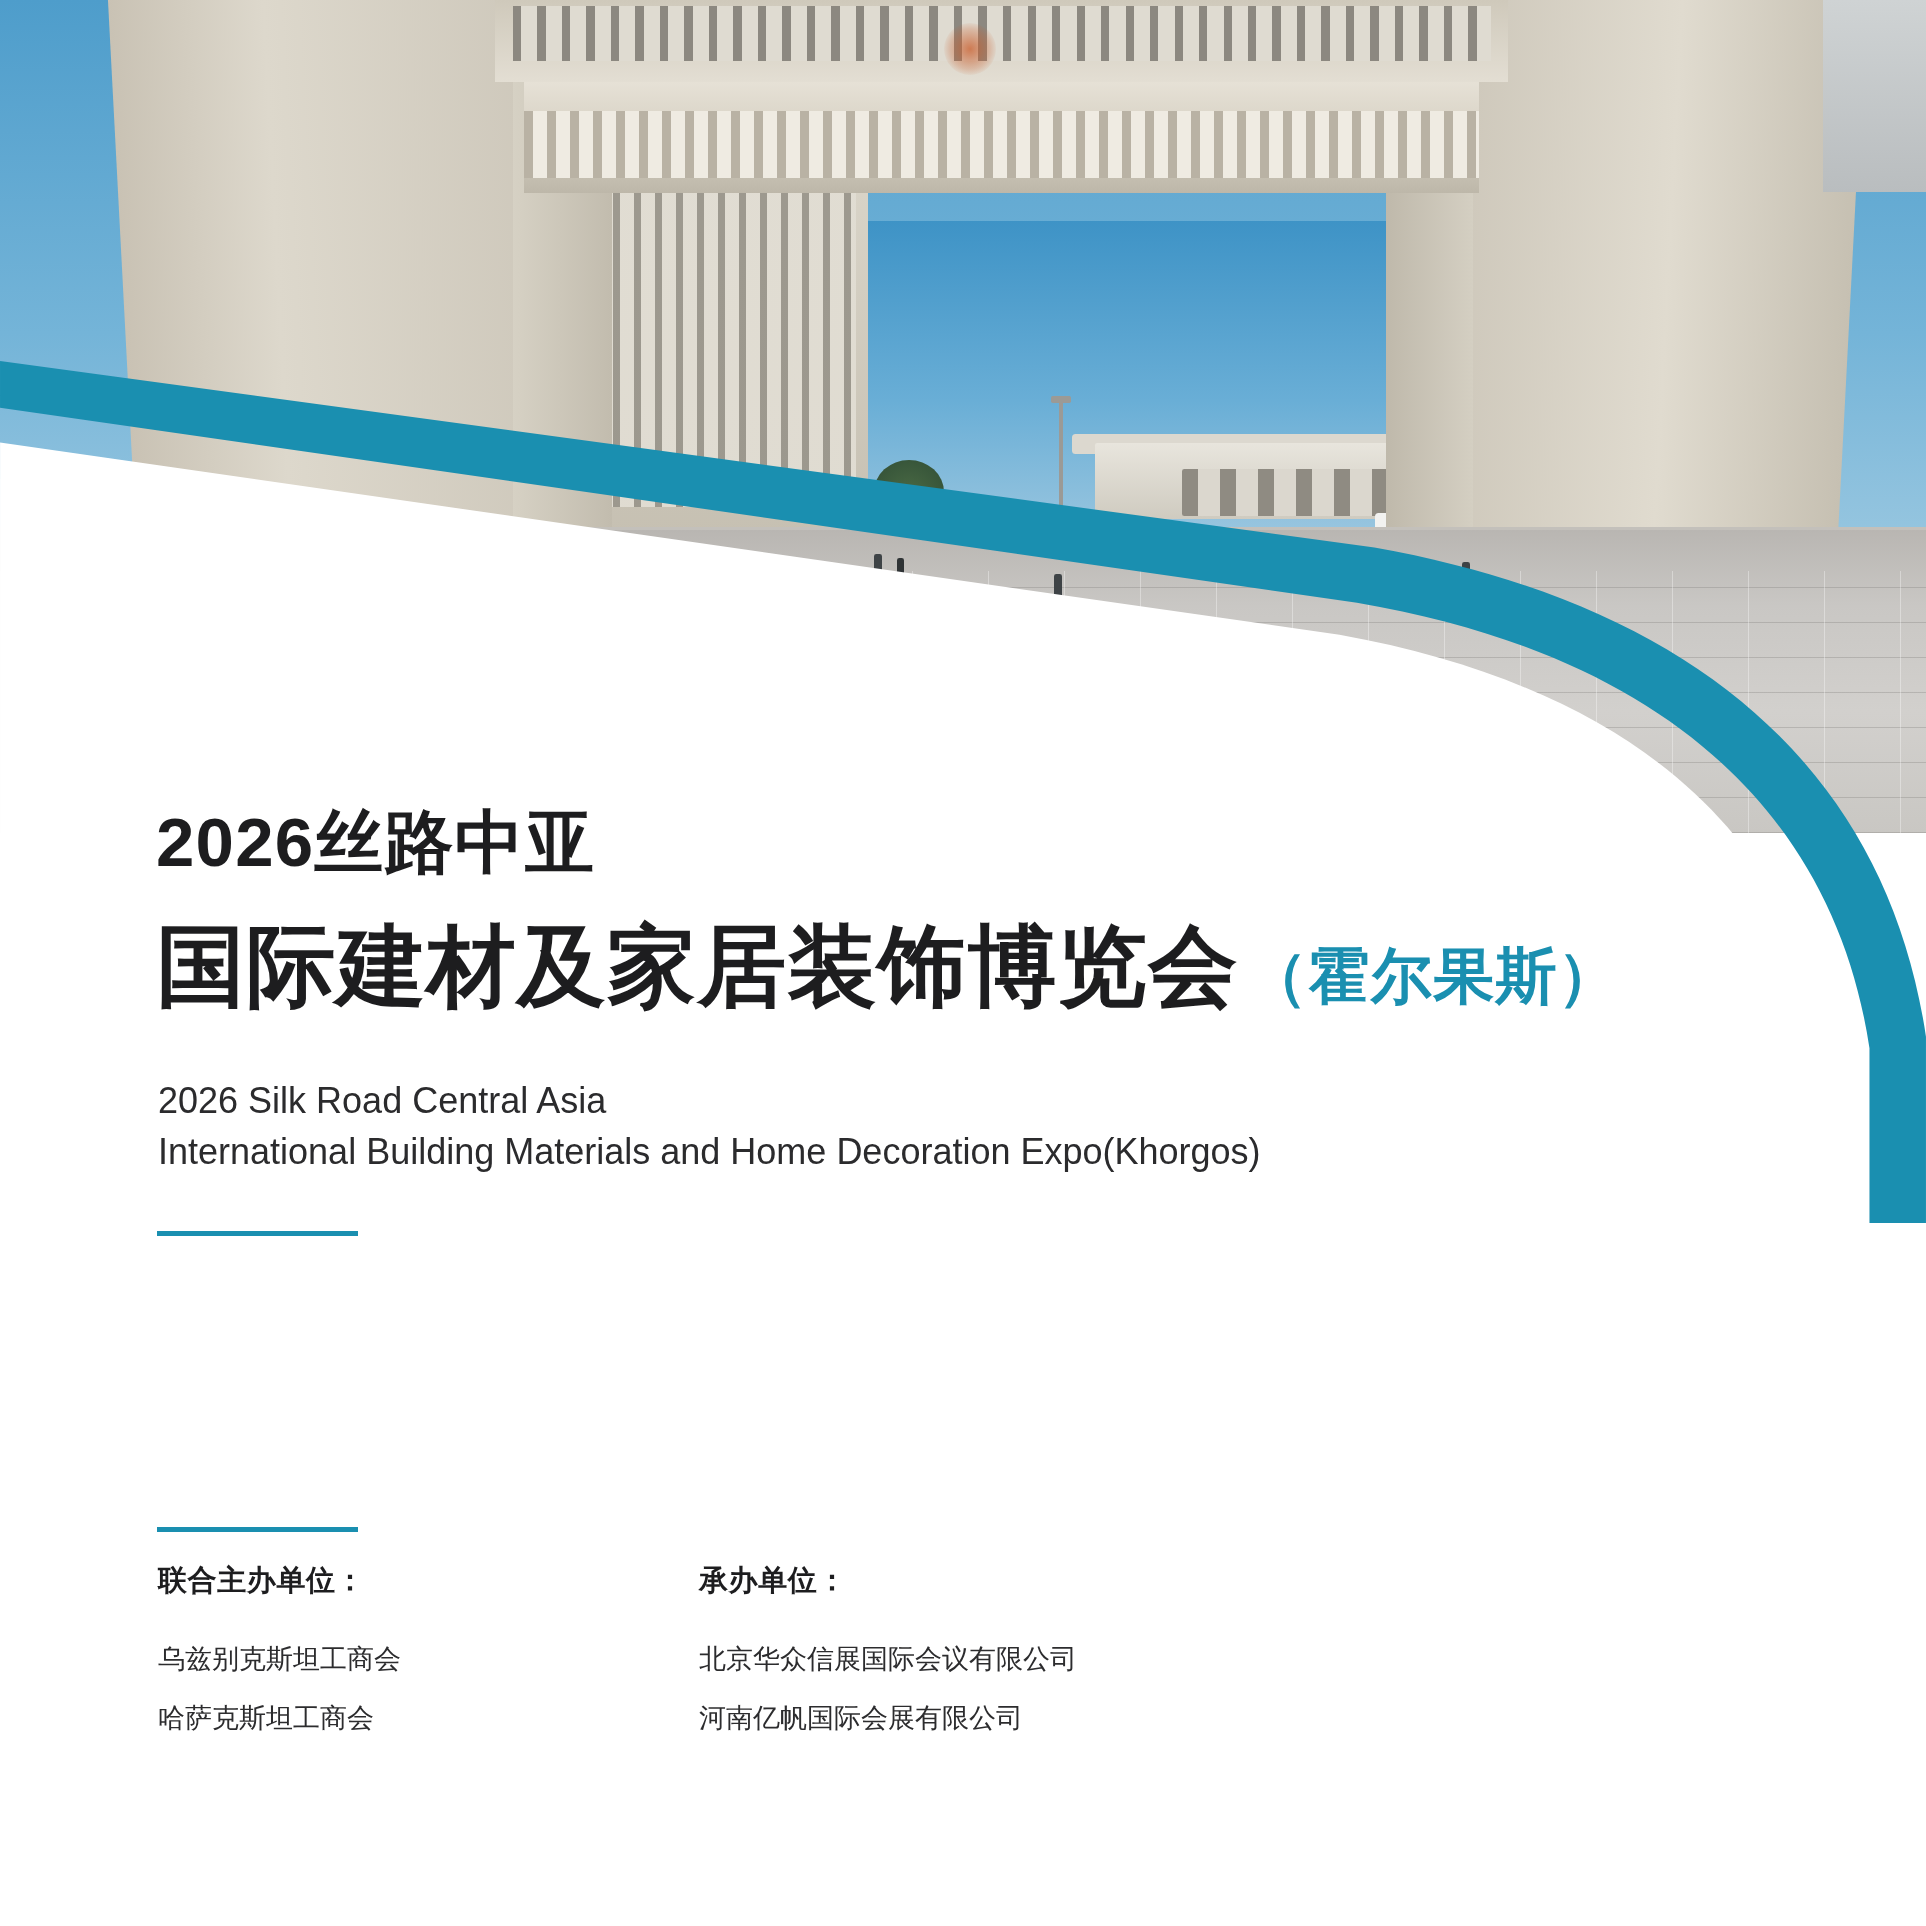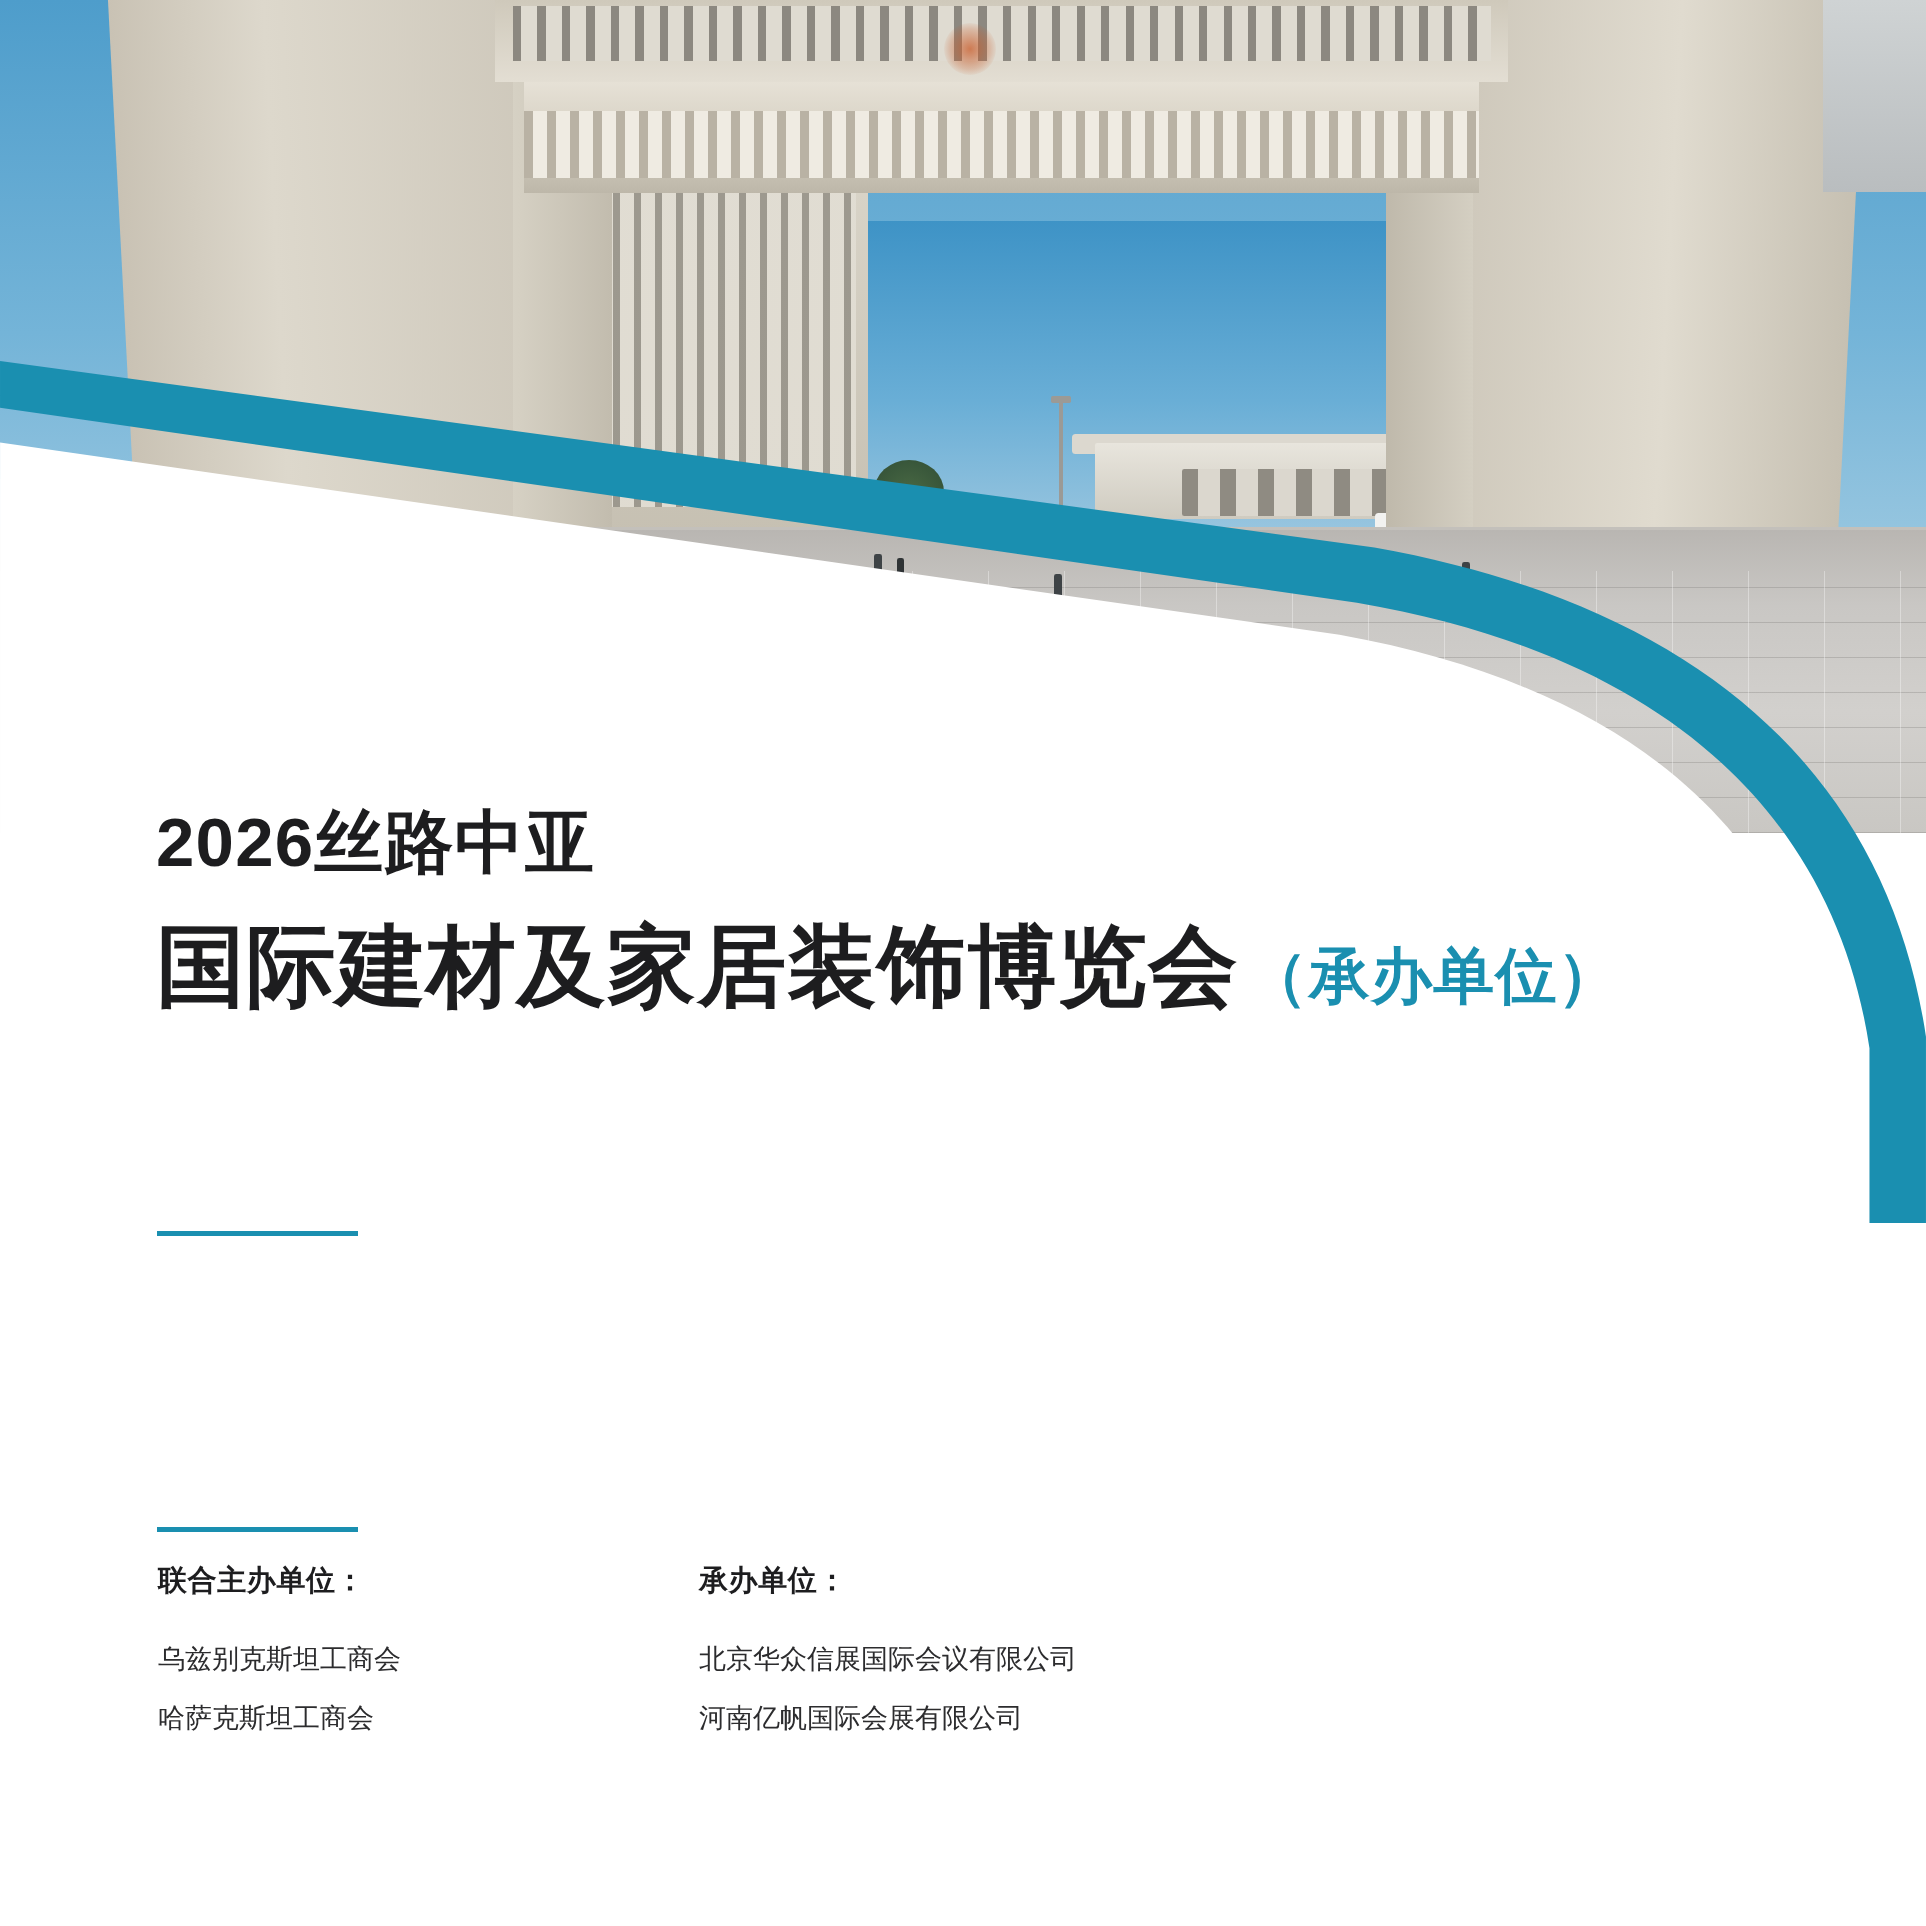--- a/index.html
+++ b/index.html
@@ -358,23 +358,27 @@
                C 3240,1330 2920,1040 2360,940 L 0,620 Z" fill="#1a8fb0"></path>
     </svg>
   </div>
 
   <div class="content">
 
     <div class="title-zh1">2026丝路中亚</div>
 
     <div class="title-zh2">
       <span>国际建材及家居装饰博览会</span>
-      <span class="city">（承办单位）</span>
+      <span class="city">（霍尔果斯）</span>
     </div>
 
+    <div class="title-en">
+      <div>2026 Silk Road Central Asia</div>
+      <div>International Building Materials and Home Decoration Expo(Khorgos)</div>
+    </div>
 
     <div class="rule rule-1"></div>
 
 
     <div class="rule rule-2"></div>
 
     <div class="org-block org-left">
       <div class="org-title">联合主办单位：</div>
       <div class="org-item first">乌兹别克斯坦工商会</div>
       <div class="org-item">哈萨克斯坦工商会</div>

